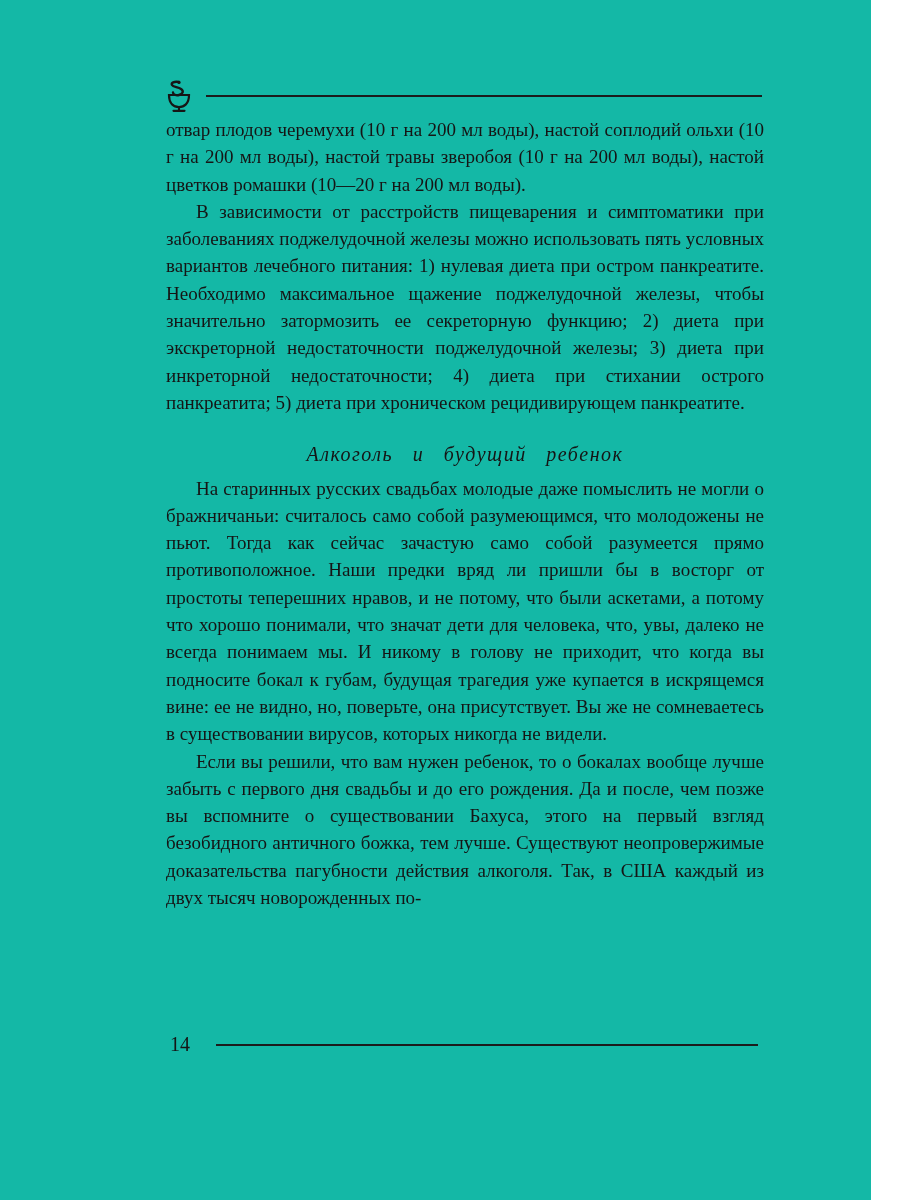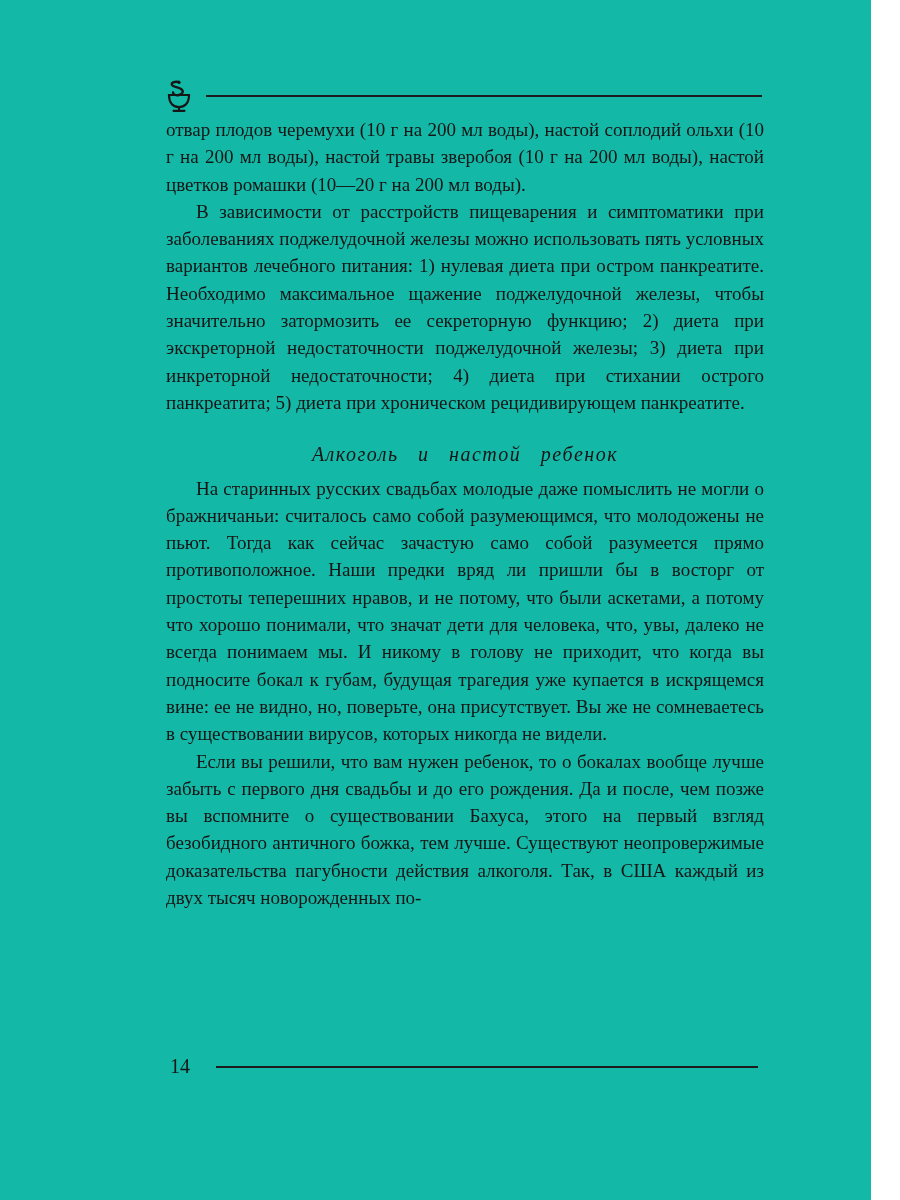--- a/index.html
+++ b/index.html
@@ -59,21 +59,21 @@
     font-size: 20px;
     font-weight: normal;
     font-style: italic;
     text-align: center;
     text-indent: 0;
     letter-spacing: 1.5px;
     word-spacing: 13px;
   }
   .page-footer {
     position: absolute;
-    top: 1054px;
+    top: 1032px;
     left: 170px;
     width: 588px;
     display: flex;
     align-items: center;
     gap: 26px;
   }
   .page-number {
     font-size: 20px;
     line-height: 24px;
     flex: 0 0 auto;
@@ -95,21 +95,21 @@
         <path d="M3 15 C3 24 8 27 13 27 C18 27 23 24 23 15 Z" fill="none" stroke="#161616" stroke-width="2.2"></path>
         <path d="M13 27 L13 30.5 M7.5 30.8 L18.5 30.8" fill="none" stroke="#161616" stroke-width="2.2" stroke-linecap="round"></path>
       </svg>
     </span>
     <div class="rule header-rule"></div>
   </div>
 
   <div class="text-block">
     <p class="para no-indent">отвар плодов черемухи (10 г на 200 мл воды), настой соплодий ольхи (10 г на 200 мл воды), настой травы зверобоя (10 г на 200 мл воды), настой цветков ромашки (10—20 г на 200 мл воды).</p>
     <p class="para">В зависимости от расстройств пищеварения и симптоматики при заболеваниях поджелудочной железы можно использовать пять условных вариантов лечебного питания: 1) нулевая диета при остром панкреатите. Необходимо максимальное щажение поджелудочной железы, чтобы значительно затормозить ее секреторную функцию; 2) диета при экскреторной недостаточности поджелудочной железы; 3) диета при инкреторной недостаточности; 4) диета при стихании острого панкреатита; 5) диета при хроническом рецидивирующем панкреатите.</p>
-    <h2 class="section-heading">Алкоголь и настой ребенок</h2>
+    <h2 class="section-heading">Алкоголь и будущий ребенок</h2>
     <p class="para">На старинных русских свадьбах молодые даже помыслить не могли о бражничаньи: считалось само собой разумеющимся, что молодожены не пьют. Тогда как сейчас зачастую само собой разумеется прямо противоположное. Наши предки вряд ли пришли бы в восторг от простоты теперешних нравов, и не потому, что были аскетами, а потому что хорошо понимали, что значат дети для человека, что, увы, далеко не всегда понимаем мы. И никому в голову не приходит, что когда вы подносите бокал к губам, будущая трагедия уже купается в искрящемся вине: ее не видно, но, поверьте, она присутствует. Вы же не сомневаетесь в существовании вирусов, которых никогда не видели.</p>
     <p class="para">Если вы решили, что вам нужен ребенок, то о бокалах вообще лучше забыть с первого дня свадьбы и до его рождения. Да и после, чем позже вы вспомните о существовании Бахуса, этого на первый взгляд безобидного античного божка, тем лучше. Существуют неопровержимые доказательства пагубности действия алкоголя. Так, в США каждый из двух тысяч новорожденных по-</p>
   </div>
 
   <div class="page-footer">
     <span class="page-number">14</span>
     <div class="rule footer-rule"></div>
   </div>
 
 </div>

